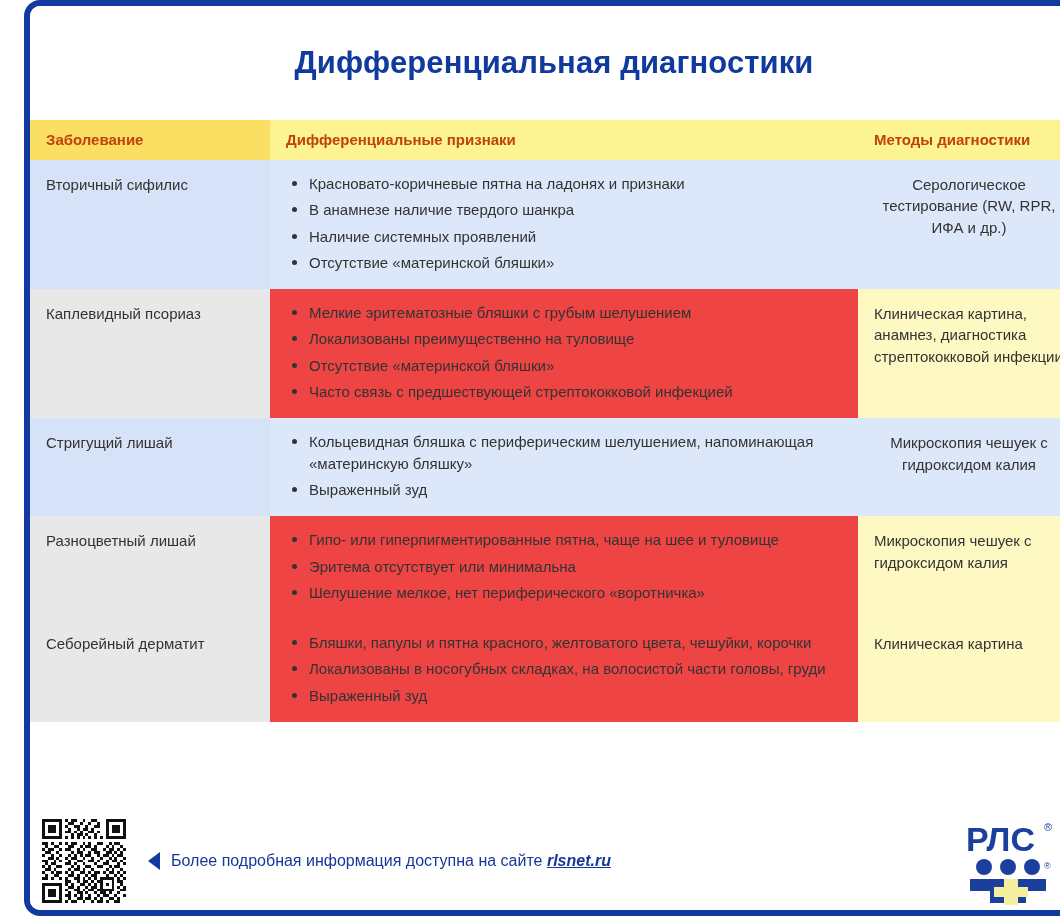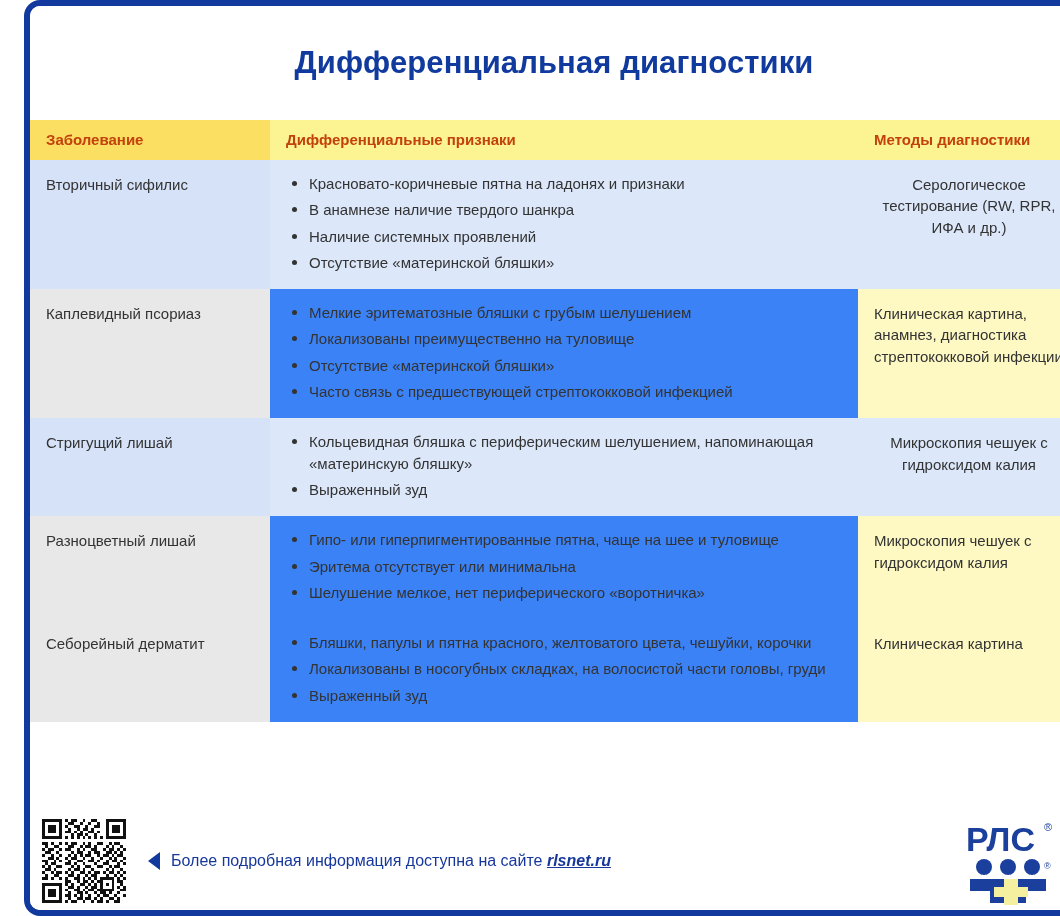--- a/index.html
+++ b/index.html
@@ -82,21 +82,21 @@
   }
   td.col-method {
     padding: 14px 14px 16px 16px;
   }
 
   
   tr.odd  td.col-name   { background: #d5e2f8; }
   tr.odd  td.col-signs  { background: #dce8fa; }
   tr.odd  td.col-method { background: #dce8fa; text-align: center; }
   tr.even td.col-name   { background: #e8e8e8; }
-  tr.even td.col-signs  { background: #3b82f6; }
+  tr.even td.col-signs  { background: #ef4444; }
   tr.even td.col-method { background: #fef9c3; }
 
   ul.signs {
     margin: 0;
     padding: 0;
     list-style: none;
   }
   ul.signs li {
     position: relative;
     padding-left: 19px;

